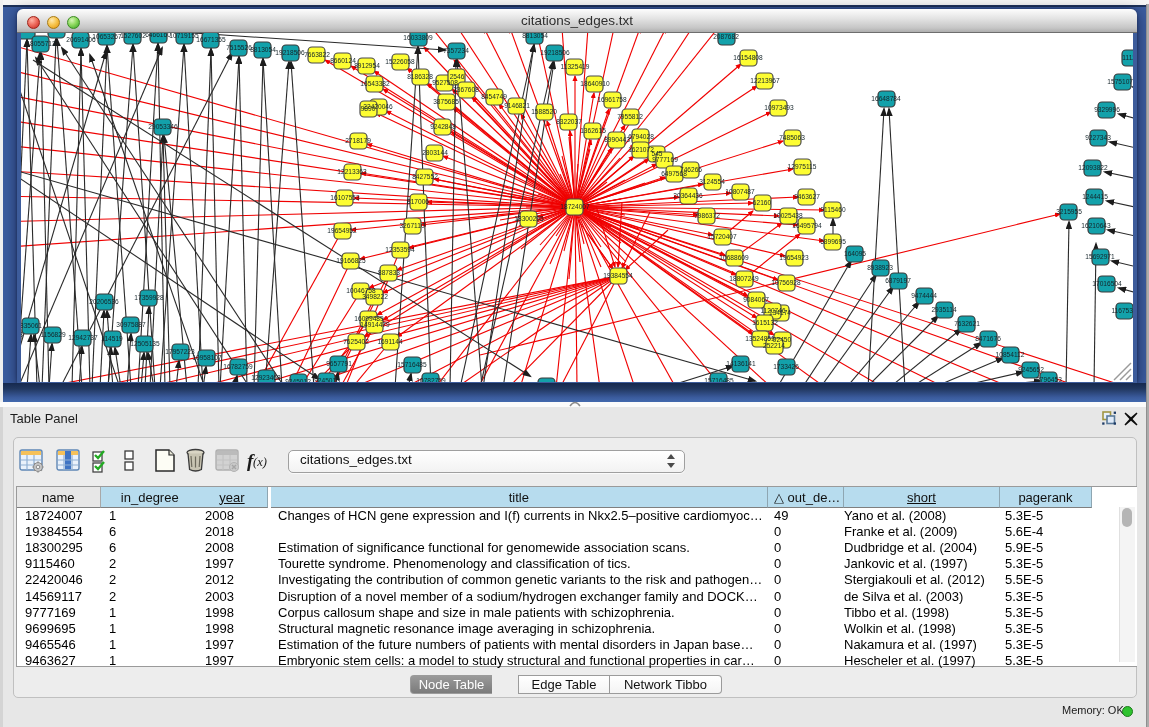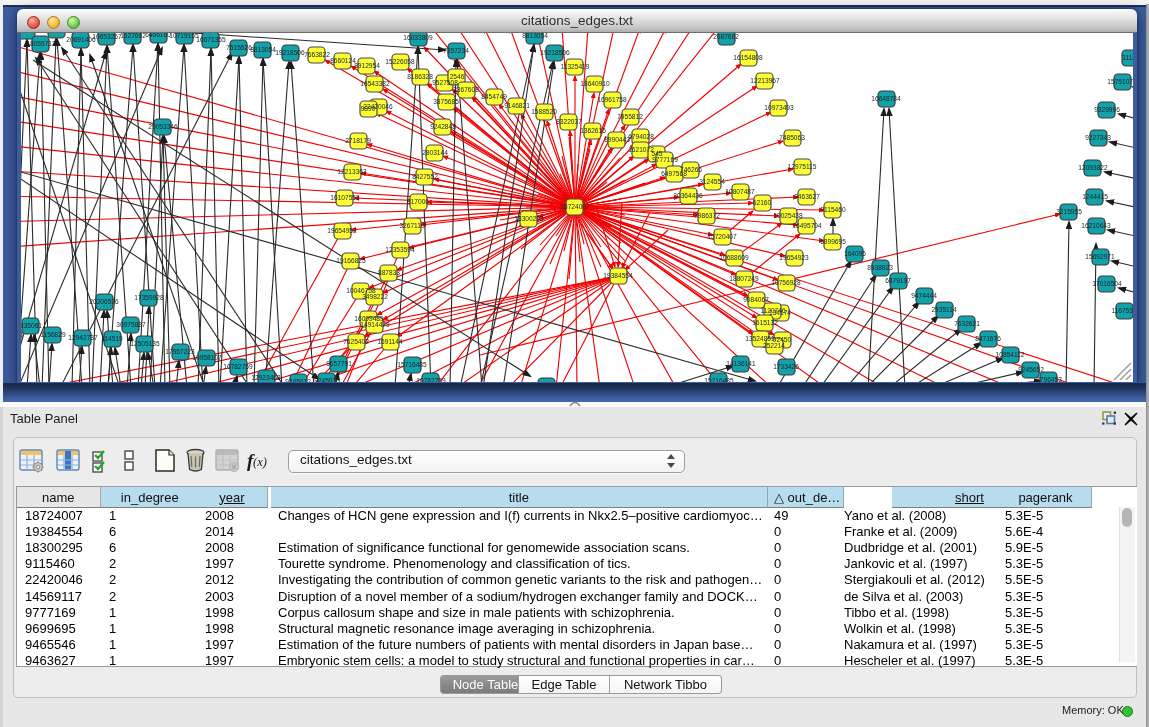--- a/index.html
+++ b/index.html
@@ -35,21 +35,21 @@
 
 #tbl{left:16px;top:486px;width:1121px;height:181px;background:#fff;border-left:1px solid #9a9a9a;border-top:1px solid #9a9a9a;border-bottom:1px solid #9a9a9a;box-sizing:border-box;}
 .hcell{position:absolute;top:486.5px;height:21px;box-sizing:border-box;border-right:1px solid #8ea6b2;border-bottom:1px solid #7f7f7f;background:#b7dcee;font-size:13px;color:#101010;text-align:center;line-height:21px;}
 .trow span{position:absolute;white-space:nowrap;font-size:13px;color:#000;}
 .trow{position:absolute;left:0;width:1100px;height:16.2px;}
 .trow .ctr{}
 #scrltrack{left:1119px;top:507px;width:15px;height:155px;background:#f4f4f4;border-left:1px solid #e0e0e0;}
 #scrlthumb{left:1121.5px;top:508px;width:10px;height:19px;background:#b5b5b5;border-radius:5px;}
 
 .tab{position:absolute;top:674.5px;height:19px;box-sizing:border-box;font-size:13px;text-align:center;line-height:18px;border:1px solid #9b9b9b;}
-#tab1{left:440px;width:90px;border-radius:4px 0 0 4px;background:linear-gradient(#9a9a9a,#7b7b7b);color:#fff;border-right:none;text-align:center;}
+#tab1{left:410px;width:82px;border-radius:4px 0 0 4px;background:linear-gradient(#9a9a9a,#7b7b7b);color:#fff;border-right:none;text-align:center;}
 #tab2{left:518px;width:92px;background:linear-gradient(#ffffff,#f4f4f4);color:#111;}
 #tab3{left:610px;width:112px;border-radius:0 4px 4px 0;background:linear-gradient(#ffffff,#f4f4f4);color:#111;border-left:none;}
 #mem{left:1062px;top:704px;font-size:11px;color:#1a1a1a;}
 #memdot{left:1122px;top:706px;width:11px;height:11px;border-radius:50%;background:#2fc32f;border:1px solid #1c7a1c;box-sizing:border-box;}
 </style></head>
 <body>
 <div id="stage">
 <div class="abs" id="bluezone"></div>
 <div class="abs" id="topstrip"></div>
 <div class="abs" id="navline"></div>
@@ -715,46 +715,46 @@
 <svg class="abs" style="left:666px;top:453px" width="10" height="16" viewBox="0 0 10 16">
       <path d="M5,1 L9,6 L1,6 z" fill="#4a4a4a"></path>
       <path d="M5,15 L9,10 L1,10 z" fill="#4a4a4a"></path>
     </svg>
 <div class="abs" id="tbl"></div>
 <div class="hcell" style="left:16.5px;width:84.5px;background:#e7e7e7;border-right:1px solid #a8a8a8;">name</div>
 <div class="hcell" style="left:101px;width:98.5px;">in_degree</div>
 <div class="hcell" style="left:197px;width:71px;text-decoration:underline;">year</div>
 <div class="hcell" style="left:270.5px;width:497.5px;">title</div>
 <div class="hcell" style="left:768px;width:76px;text-align:left;padding-left:6px;">△ out_de…</div>
-<div class="hcell" style="left:892px;width:156px;text-decoration:underline;">short</div>
+<div class="hcell" style="left:844px;width:156px;text-decoration:underline;">short</div>
 <div class="hcell" style="left:1000px;width:92px;">pagerank</div>
 <div class="trow" style="top:507.5px">
 <span style="left:25px">18724007</span>
       <span style="left:109px">1</span>
       <span style="left:205px">2008</span>
       <span style="left:278px">Changes of HCN gene expression and I(f) currents in Nkx2.5–positive cardiomyoc…</span>
       <span style="left:774px">49</span>
       <span class="ctr" style="left:844px;width:156px">Yano et al. (2008)</span>
       <span style="left:1005px">5.3E-5</span>
     </div>
 <div class="trow" style="top:523.7px">
 <span style="left:25px">19384554</span>
       <span style="left:109px">6</span>
-      <span style="left:205px">2014</span>
+      <span style="left:205px">2018</span>
       <span style="left:774px">0</span>
       <span class="ctr" style="left:844px;width:156px">Franke et al. (2009)</span>
       <span style="left:1005px">5.6E-4</span>
     </div>
 <div class="trow" style="top:539.9px">
 <span style="left:25px">18300295</span>
       <span style="left:109px">6</span>
       <span style="left:205px">2008</span>
       <span style="left:278px">Estimation of significance functional for genomewide association scans.</span>
       <span style="left:774px">0</span>
-      <span class="ctr" style="left:844px;width:156px">Dudbridge et al. (2001)</span>
+      <span class="ctr" style="left:844px;width:156px">Dudbridge et al. (2004)</span>
       <span style="left:1005px">5.9E-5</span>
     </div>
 <div class="trow" style="top:556.1px">
 <span style="left:25px">9115460</span>
       <span style="left:109px">2</span>
       <span style="left:205px">1997</span>
       <span style="left:278px">Tourette syndrome. Phenomenology and classification of tics.</span>
       <span style="left:774px">0</span>
       <span class="ctr" style="left:844px;width:156px">Jankovic et al. (1997)</span>
       <span style="left:1005px">5.3E-5</span>

